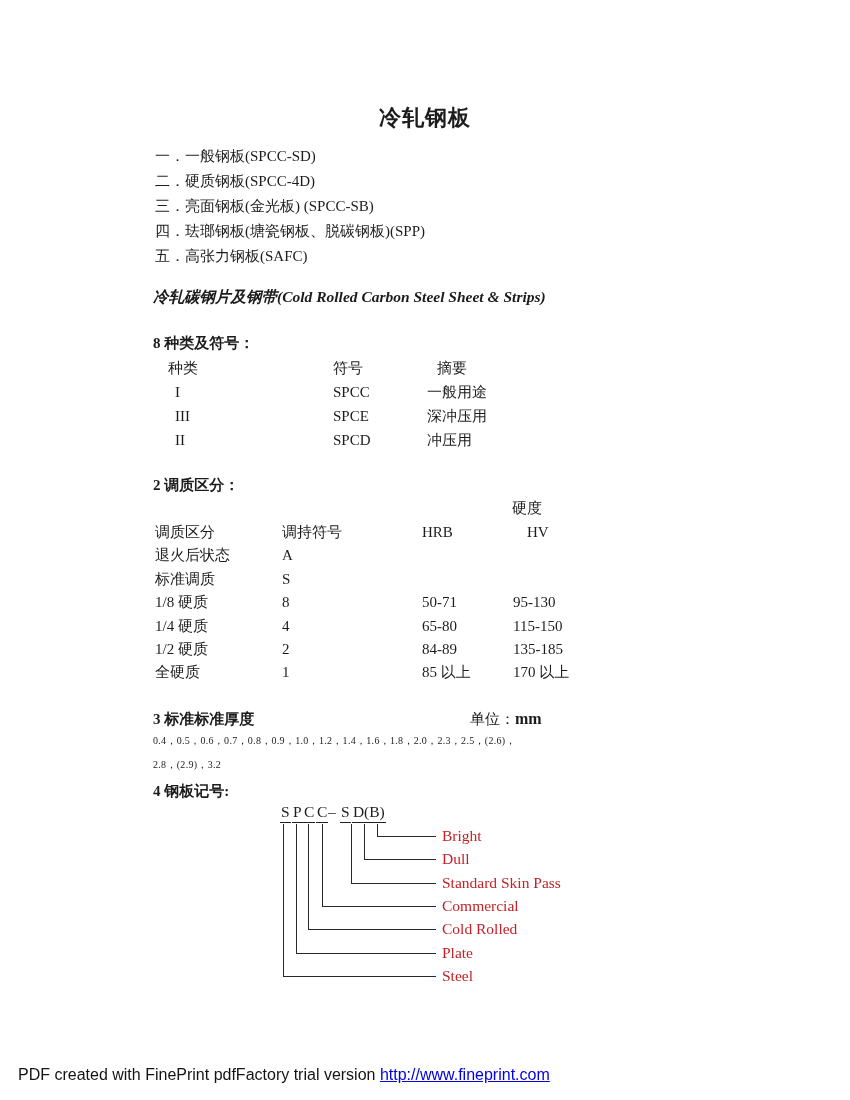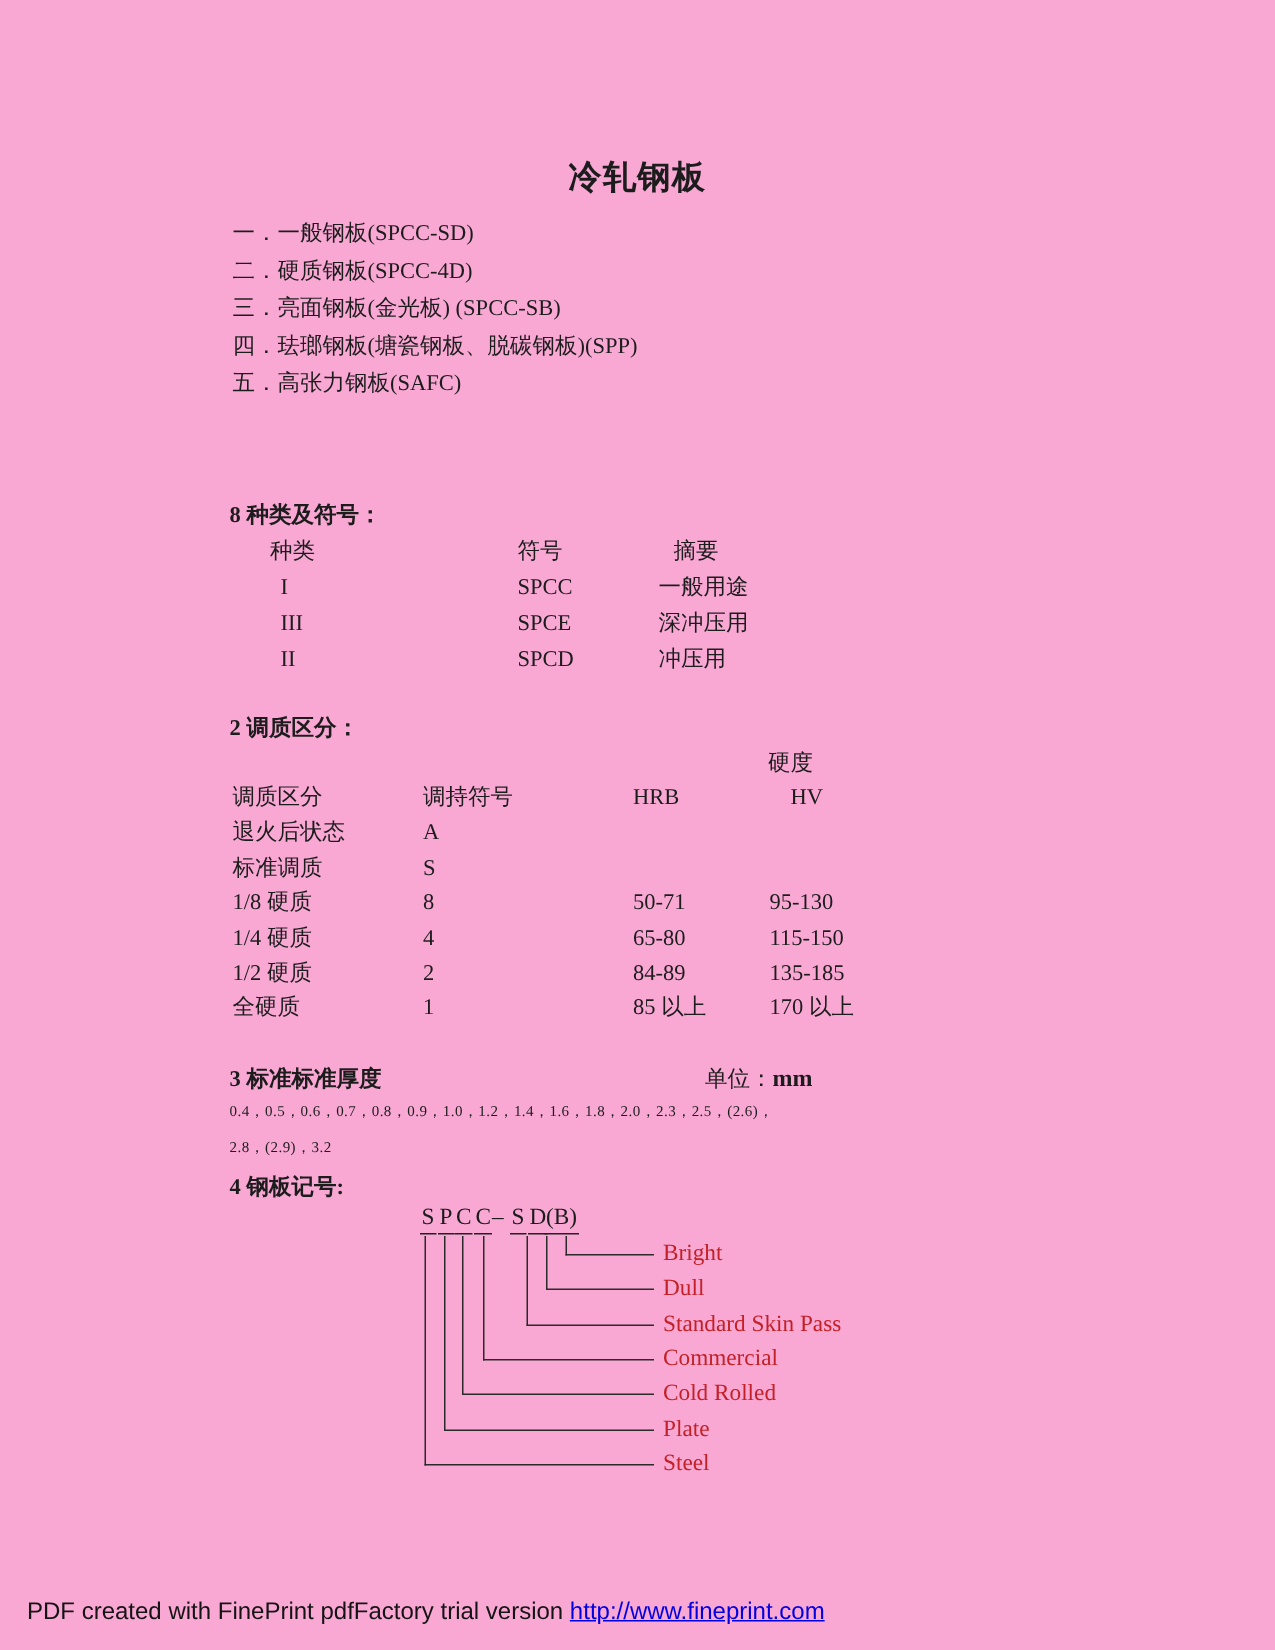--- a/index.html
+++ b/index.html
@@ -1,32 +1,32 @@
 <!DOCTYPE html>
 <html><head>
 <meta charset="utf-8">
 <style>
   html,body{margin:0;padding:0;background:#888;}
   .page{
-    position:relative;width:850px;height:1100px;background:#f9a8d4;
+    position:relative;width:850px;height:1100px;background:#ffffff;
     font-family:"Liberation Serif","DejaVu Serif",serif;color:#1c1c1c;overflow:hidden;
   }
   .title{
     position:absolute;top:103px;left:0;width:850px;text-align:center;
     font-size:22px;font-weight:bold;letter-spacing:1px;margin:0;
   }
   .intro-list{position:absolute;top:144px;left:155px;font-size:15px;}
   .intro-list .li{height:25px;line-height:25px;white-space:nowrap;}
   .subtitle{
     position:absolute;top:287px;left:153px;font-size:15.5px;font-weight:bold;
     font-style:italic;white-space:nowrap;
   }
   .sec-head{position:absolute;font-size:15px;font-weight:bold;white-space:nowrap;}
   
-  .tbl1{position:absolute;top:356px;left:12px;width:698px;font-size:15px;}
+  .tbl1{position:absolute;top:356px;left:0;width:698px;font-size:15px;}
   .tbl1 .row{position:relative;height:24px;}
   .tbl1 .cell{position:absolute;top:0;line-height:24px;white-space:nowrap;}
   .tbl1 .row.head .c1{left:168px;} .tbl1 .row.head .c3{left:437px;}
   .tbl1 .c1{left:175px;} .tbl1 .c2{left:333px;} .tbl1 .c3{left:427px;}
   
   .hardness{position:absolute;top:499px;left:512px;font-size:15px;}
   .tbl2{position:absolute;top:521px;left:0;width:752px;font-size:15px;}
   .tbl2 .row{position:relative;height:23.4px;}
   .tbl2 .cell{position:absolute;top:0;line-height:23.4px;white-space:nowrap;}
   .tbl2 .c1{left:155px;} .tbl2 .c2{left:282px;} .tbl2 .c3{left:422px;} .tbl2 .c4{left:513px;}
@@ -58,20 +58,21 @@
   <h1 class="title">冷轧钢板</h1>
 
   <div class="intro-list">
     <div class="li">一．一般钢板(SPCC-SD)</div>
     <div class="li">二．硬质钢板(SPCC-4D)</div>
     <div class="li">三．亮面钢板(金光板) (SPCC-SB)</div>
     <div class="li">四．珐瑯钢板(塘瓷钢板、脱碳钢板)(SPP)</div>
     <div class="li">五．高张力钢板(SAFC)</div>
   </div>
 
+  <div class="subtitle">冷轧碳钢片及钢带(Cold Rolled Carbon Steel Sheet &amp; Strips)</div>
 
   <div class="sec-head" style="top:334px;left:153px;">8 种类及符号：</div>
 
   <div class="tbl1">
     <div class="row head">
       <span class="cell c1">种类</span>
       <span class="cell c2">符号</span>
       <span class="cell c3">摘要</span>
     </div>
     <div class="row">

